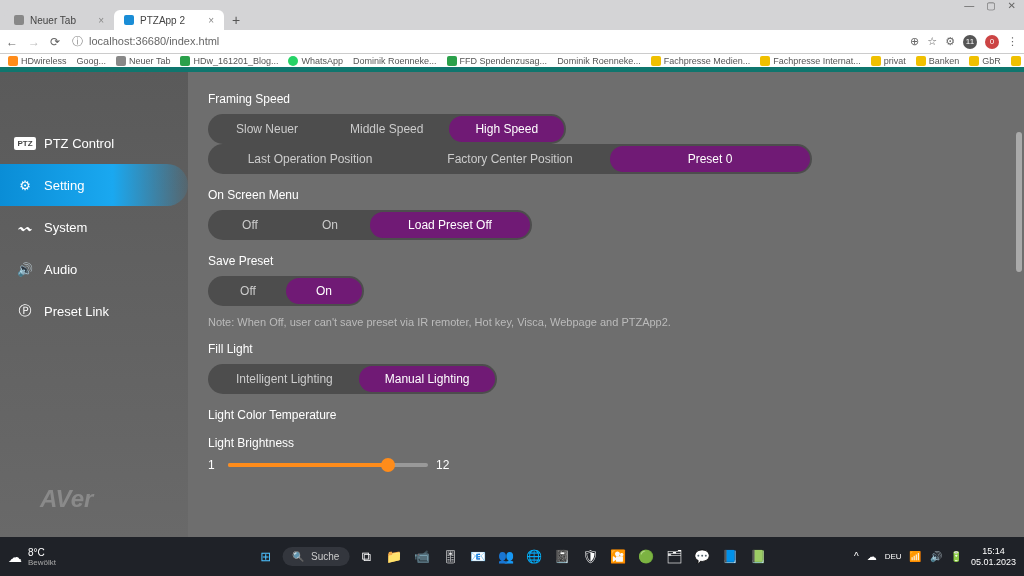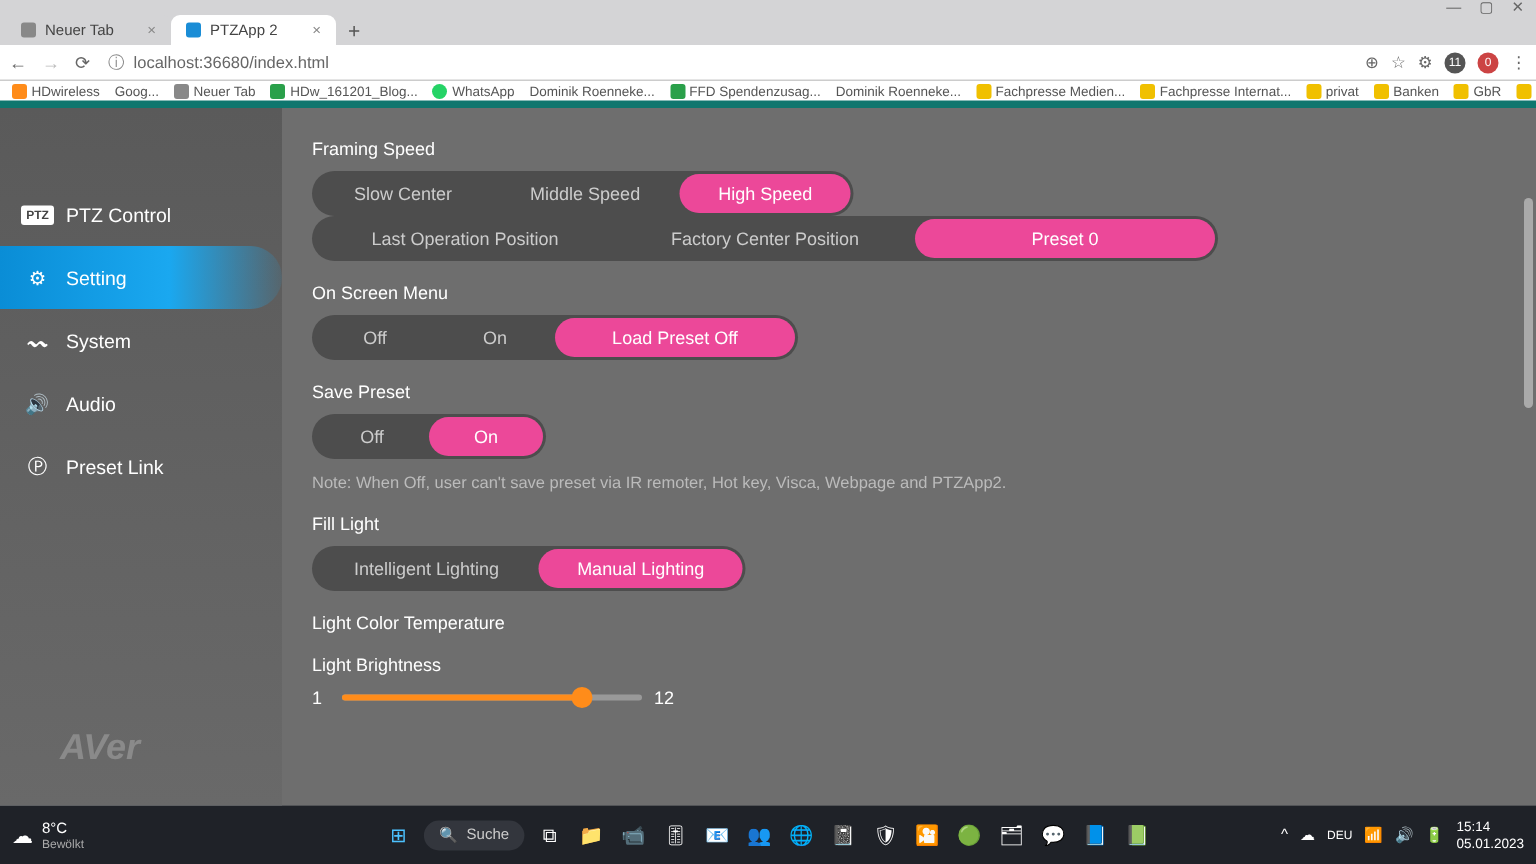--- a/index.html
+++ b/index.html
@@ -29,35 +29,35 @@
 .ptz-badge{background:#fff;color:#444;font-size:8px;font-weight:bold;padding:2px 3px;border-radius:2px}
 .logo{position:absolute;bottom:24px;left:40px;font-size:24px;font-weight:bold;font-style:italic;color:#8a8a8a}
 .content{flex:1;background:#6e6e6e;padding:6px 20px 16px 20px;overflow-y:auto;position:relative}
 .content::-webkit-scrollbar{width:8px}
 .content::-webkit-scrollbar-track{background:#555}
 .content::-webkit-scrollbar-thumb{background:#999;border-radius:4px}
 .section-label{color:#fff;font-size:12px;margin-top:14px;margin-bottom:8px}
 .btn-row{display:flex;gap:0;background:#4d4d4d;border-radius:16px;width:fit-content;padding:2px}
 .btn-row.wide .seg{min-width:200px}
 .seg{padding:6px 26px;color:#ccc;font-size:12px;border-radius:14px;cursor:pointer;text-align:center}
-.seg.active{background:#ec4899;color:#fff}
+.seg.active{background:#701a75;color:#fff}
 .note{color:#bbb;font-size:11px;margin-top:10px}
 .slider-row{display:flex;align-items:center;gap:8px;margin-top:4px}
 .slider-label{color:#fff;font-size:12px;min-width:38px}
 .slider{position:relative;width:200px;height:4px;background:#999;border-radius:2px}
 .slider-fill{position:absolute;height:4px;background:#ff8c1a;border-radius:2px}
 .slider-thumb{position:absolute;width:14px;height:14px;background:#ff8c1a;border-radius:50%;top:-5px;transform:translateX(-50%)}
 .taskbar{height:39px;background:#1f2228;display:flex;align-items:center;color:#fff;font-size:10px;padding:0 8px;position:absolute;bottom:0;left:0;right:0}
 .weather{display:flex;align-items:center;gap:6px}
 .weather-icon{font-size:14px}
 .tb-center{position:absolute;left:50%;transform:translateX(-50%);display:flex;align-items:center;gap:6px}
 .search{display:flex;align-items:center;background:#33363d;border-radius:14px;padding:4px 10px;gap:6px;font-size:10px;color:#ccc}
 .tb-icon{width:22px;height:22px;border-radius:4px;display:flex;align-items:center;justify-content:center;font-size:13px}
 .tray{margin-left:auto;display:flex;align-items:center;gap:8px}
-.clock{text-align:left;font-size:9px;line-height:1.2}
+.clock{text-align:center;font-size:9px;line-height:1.2}
 .scrollbar-side{position:absolute;right:2px;top:60px;width:6px;height:140px;background:#aaa;border-radius:3px}
 </style>
 </head>
 <body>
 
 <div class="titlebar">
   <span>—</span>
   <span>▢</span>
   <span>✕</span>
 </div>
@@ -175,21 +175,21 @@
         <span>Preset Link</span>
       </div>
     <div class="logo">AVer</div>
   </div>
 
   <div class="content">
     <div class="scrollbar-side"></div>
 
     <div class="section-label">Framing Speed</div>
     <div class="btn-row">
-      <div class="seg">Slow Center</div>
+      <div class="seg">Slow Neuer</div>
       <div class="seg">Middle Speed</div>
       <div class="seg active">High Speed</div>
     </div>
 
     <div class="btn-row wide">
       <div class="seg">Last Operation Position</div>
       <div class="seg">Factory Center Position</div>
       <div class="seg active">Preset 0</div>
     </div>
 

